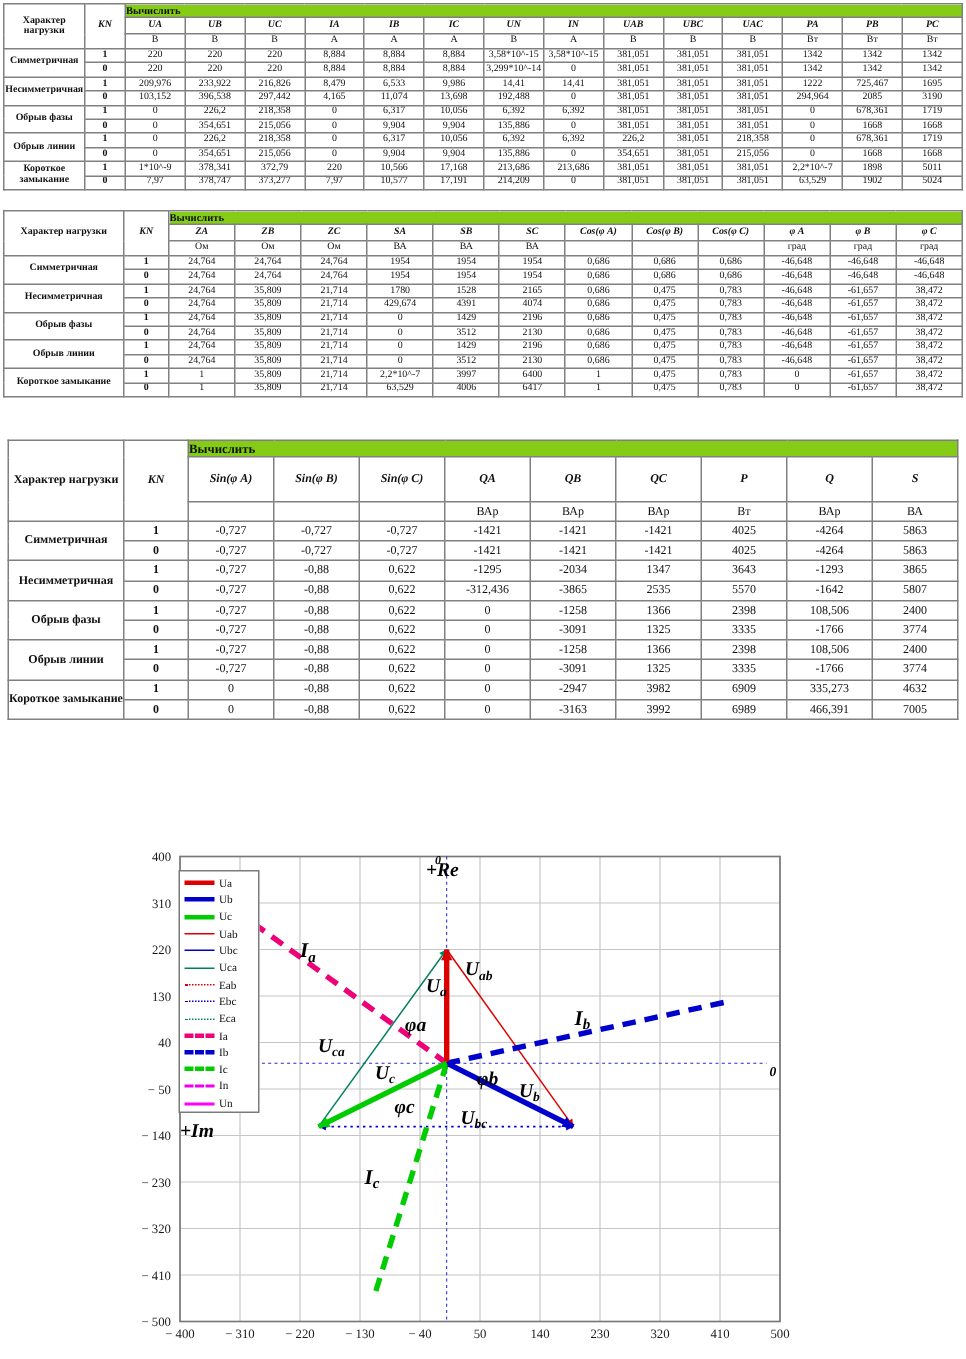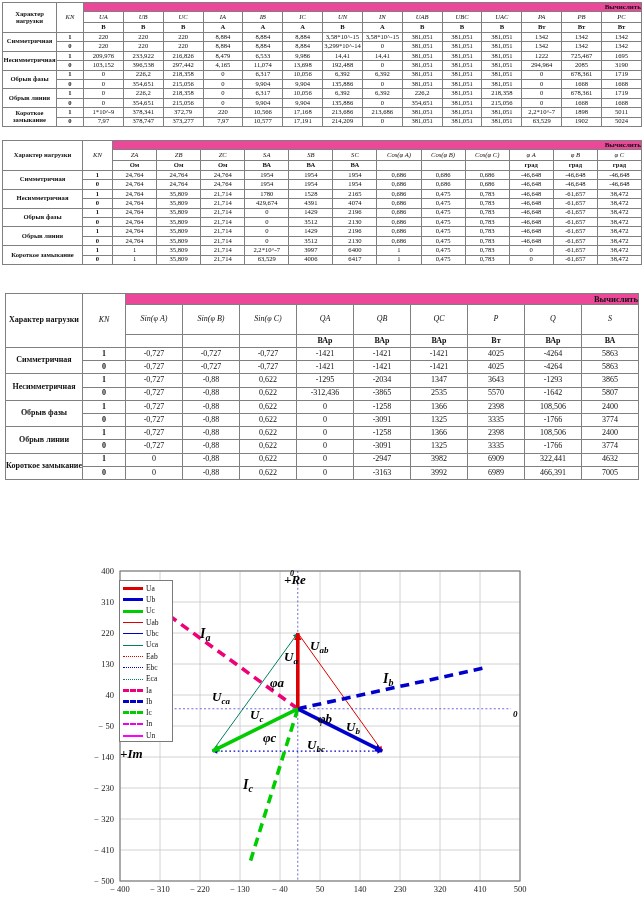--- a/index.html
+++ b/index.html
@@ -7,23 +7,23 @@
   body { width:644px; height:906px; font-family:"Liberation Serif", serif; }
   .page { position:relative; width:644px; height:906px; background:#fff; overflow:hidden; }
 
   
   table.tbl { position:absolute; border-collapse:collapse; table-layout:fixed;
               border:1.4px solid #404040; }
   .tbl td { border:0.8px solid #808080; text-align:center; vertical-align:middle;
             padding:0; overflow:hidden; white-space:nowrap; color:#111; }
   .tbl td.rowlabel { font-weight:bold; white-space:normal; line-height:1.05; }
   .tbl td.kn { font-weight:bold; }
-  .tbl td.colname { font-weight:normal; font-style:italic; }
-  .tbl td.units { font-weight:bold; }
-  .tbl td.calc-cell { background:#ec4899; font-weight:bold; text-align:right; }
+  .tbl td.colname { font-weight:bold; font-style:italic; }
+  .tbl td.units { font-weight:normal; }
+  .tbl td.calc-cell { background:#84cc16; font-weight:bold; text-align:left; }
   .tbl tr.gstart td { border-top:1.3px solid #404040; }
 
   .t12 td { font-size:6.6px; line-height:1; }
   .t12 tr { height:9.4px; }
   .t12 tr.hr1 { height:9px; }
   .t12 tr.hr2 { height:11px; }
   .t12 tr.hr3 { height:10px; }
   .t12 td.calc-cell { font-size:7px; }
 
   .t3 td { font-size:8px; line-height:1.05; }
@@ -643,21 +643,21 @@
         <tr class="gstart">
           <td class="rowlabel" rowspan="2">Короткое замыкание</td>
           <td class="kn">1</td>
           <td>0</td>
           <td>-0,88</td>
           <td>0,622</td>
           <td>0</td>
           <td>-2947</td>
           <td>3982</td>
           <td>6909</td>
-          <td>322,441</td>
+          <td>335,273</td>
           <td>4632</td>
         </tr>
         <tr class="">
           <td class="kn">0</td>
           <td>0</td>
           <td>-0,88</td>
           <td>0,622</td>
           <td>0</td>
           <td>-3163</td>
           <td>3992</td>

